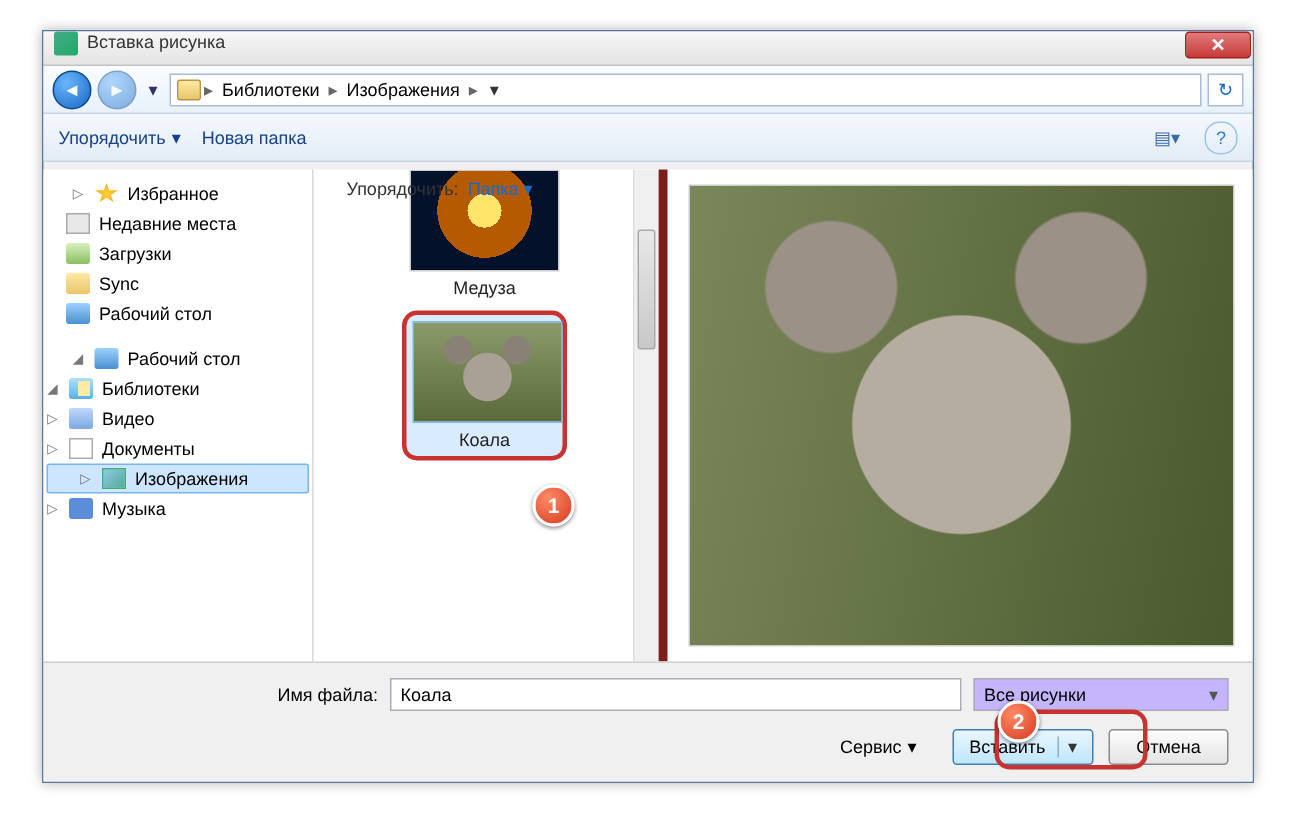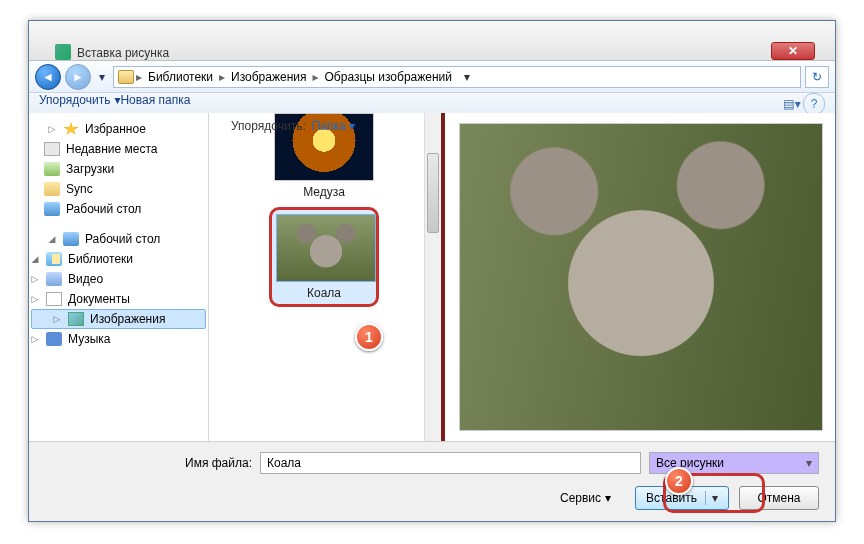--- a/index.html
+++ b/index.html
@@ -1,38 +1,38 @@
 <!DOCTYPE html>
 <html><head>
 <meta charset="utf-8">
 <style>
 * { box-sizing: border-box; margin: 0; padding: 0; font-family: "Segoe UI", Tahoma, sans-serif; font-size: 12px; }
 body { background: #fff; width: 864px; height: 544px; position: relative; overflow: hidden; }
 
 .dialog { position: absolute; left: 28px; top: 20px; width: 808px; height: 502px; border: 1px solid #5a7aa0; background: #f0f0f0; box-shadow: 0 0 8px rgba(0,0,0,.3); }
 
-.titlebar { height: 40px; background: linear-gradient(#f7f7f7,#e4e4e4); border-bottom: 1px solid #c0c0c0; display: flex; align-items: flex-end; padding: 0 20px; }
+.titlebar { height: 23px; background: linear-gradient(#f7f7f7,#e4e4e4); border-bottom: 1px solid #c0c0c0; display: flex; align-items: flex-start; padding: 0 1px; }
 .titlebar .appicon { width: 16px; height: 16px; margin: 0 6px; background: linear-gradient(135deg,#4a8,#2a6); border-radius: 2px; }
 .titlebar .title { flex: 1; color: #333; }
 .titlebar .close { width: 44px; height: 18px; background: linear-gradient(#e07b7b,#c83a3a); border: 1px solid #a02020; border-radius: 3px; display: flex; align-items: center; justify-content: center; color: #fff; font-weight: bold; cursor: pointer; }
 
 .navrow { height: 32px; background: linear-gradient(#fafdff,#e8f1fb); border-bottom: 1px solid #c8d4e4; display: flex; align-items: center; padding: 2px 6px; gap: 4px; }
 .navbtn { width: 26px; height: 26px; border-radius: 13px; background: radial-gradient(circle at 35% 30%, #6ab6ff, #1766c1); border: 1px solid #0d4a8d; display: flex; align-items: center; justify-content: center; color: #fff; cursor: pointer; }
 .navbtn.fwd { opacity: .5; }
 .navdrop { width: 14px; height: 22px; display:flex; align-items:center; justify-content:center; color:#336; cursor:pointer; }
 .breadcrumb { flex: 1; height: 22px; background: #fff; border: 1px solid #a8bcd6; display: flex; align-items: center; padding: 0 4px; gap: 2px; }
 .breadcrumb .seg { padding: 0 4px; cursor: pointer; }
 .breadcrumb .sep { color: #666; }
 .breadcrumb .folder-icon { width: 16px; height: 14px; background: linear-gradient(#ffe9a6,#e8c56a); border:1px solid #b89440; border-radius:2px; }
 .bc-drop { width: 18px; text-align:center; color:#333; }
 .refresh { width: 24px; height: 22px; border:1px solid #a8bcd6; background:#fff; display:flex; align-items:center; justify-content:center; color:#1766c1; cursor:pointer; }
 .search { width: 200px; height: 22px; border: 1px solid #a8bcd6; background: #fff; display: flex; align-items: center; padding: 0 4px; color: #888; }
 .search .sicon { margin-left:auto; color:#6a8fc0; }
 
-.toolbar { height: 32px; background: linear-gradient(#f4f8fd,#e3ecf7); border-bottom: 1px solid #c8d4e4; display: flex; align-items: flex-start; padding: 0 10px; gap: 0; }
+.toolbar { height: 32px; background: linear-gradient(#f4f8fd,#e3ecf7); border-bottom: 1px solid #c8d4e4; display: flex; align-items: center; padding: 0 10px; gap: 14px; }
 .toolbar .tb { color: #15428b; cursor: pointer; display:flex; align-items:center; gap:4px; }
 .toolbar .spacer { flex:1; }
 .toolbar .iconbtn { width:22px; height:22px; border:1px solid transparent; display:flex; align-items:center; justify-content:center; color:#3a6aa8; cursor:pointer; }
 
 .body { position: absolute; top: 92px; left: 0; right: 0; bottom: 80px; display: flex; background: #fff; }
 
 .sidebar { width: 180px; border-right: 1px solid #d8d8d8; overflow: hidden; padding: 6px 0; }
 .sb-group { margin-bottom: 10px; }
 .sb-item { display: flex; align-items: center; height: 20px; padding: 0 4px 0 18px; gap: 6px; cursor: pointer; white-space: nowrap; }
 .sb-item.l2 { padding-left: 15px; }
@@ -44,21 +44,21 @@
 .sb-icon.lib { background: linear-gradient(#b0e0ff,#5ab0e8); border-radius:2px; position:relative; }
 .sb-icon.lib::after { content:""; position:absolute; inset:2px 2px 2px 6px; background:#ffe9a6; }
 .sb-icon.doc { background:#fff; border:1px solid #aaa; }
 .sb-icon.img { background: linear-gradient(135deg,#8ecae6,#5a9); border:1px solid #4a7; }
 .sb-icon.mus { background: #5b8dd8; border-radius:2px; }
 .sb-icon.vid { background: linear-gradient(#c0d8ff,#7aa8e0); border-radius:2px; }
 .sb-icon.dl { background: linear-gradient(#d8f0c0,#8ac060); border-radius:2px; }
 .sb-icon.sync { background: linear-gradient(#ffe9a6,#e8c56a); border-radius:2px; }
 .sb-icon.rec { background: #e8e8e8; border:1px solid #aaa; }
 
-.filepane { width: 236px; border-right: 4px solid #7f1d1d; position: relative; overflow:hidden; }
+.filepane { width: 236px; border-right: 6px solid #7f1d1d; position: relative; overflow:hidden; }
 .fp-toolbar { height: 26px; display:flex; align-items:center; padding:0 6px; gap:6px; color:#333; }
 .fp-toolbar .link { color:#1a6ac8; cursor:pointer; }
 .fp-scroll { position:absolute; right:0; top:0; bottom:0; width:17px; background:#f0f0f0; border-left:1px solid #ddd; }
 .fp-scroll .thumb-v { position:absolute; left:2px; right:2px; top:40px; height:80px; background:linear-gradient(#e8e8e8,#c8c8c8); border:1px solid #aaa; border-radius:2px; }
 .thumbs { padding: 0 20px 0 18px; }
 .thumb { width: 110px; margin: 4px auto 8px; text-align: center; cursor:pointer; }
 .thumb .pic { width: 100px; height: 68px; margin: 0 auto 4px; border: 1px solid #ccc; background:#789; }
 .thumb .lbl { color:#222; }
 .thumb.cut .pic { margin-top:-30px; }
 .thumb.sel { border: 3px solid #c8322f; border-radius: 10px; padding: 4px; background:#d9ecff; position:relative; }
@@ -118,21 +118,20 @@
     <div class="navbtn back">◄</div>
     <div class="navbtn fwd">►</div>
     <div class="navdrop">▾</div>
     <div class="breadcrumb">
       <div class="folder-icon"></div>
       <span class="sep">▸</span>
       <span class="seg">Библиотеки</span>
       <span class="sep">▸</span>
       <span class="seg">Изображения</span>
       <span class="sep">▸</span>
-      <span class="seg">Образцы изображений</span>
       <span class="bc-drop">▾</span>
     </div>
     <div class="refresh">↻</div>
   </div>
 
   <div class="toolbar">
     <div class="tb">
         <span>Упорядочить</span> 
         <span>▾</span>
       </div>

